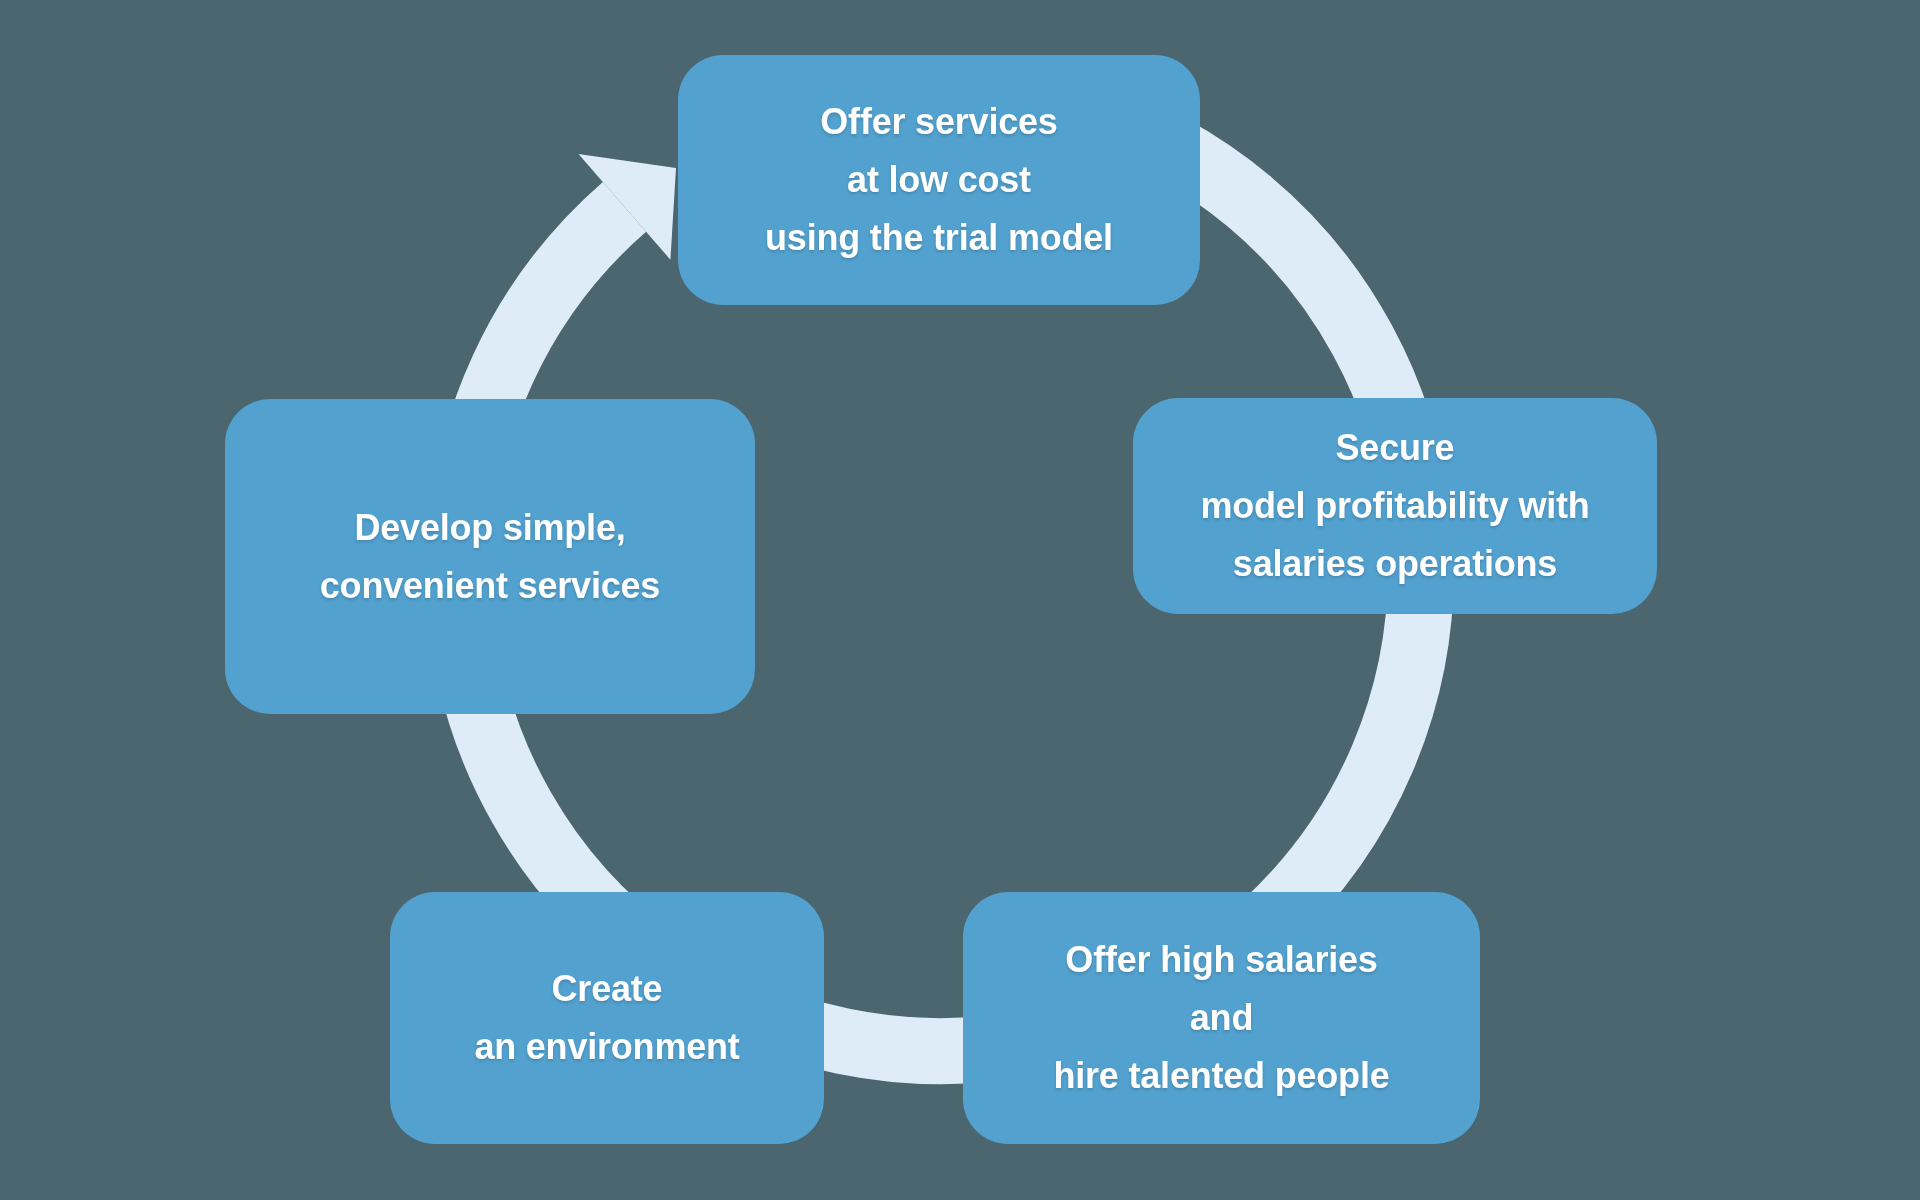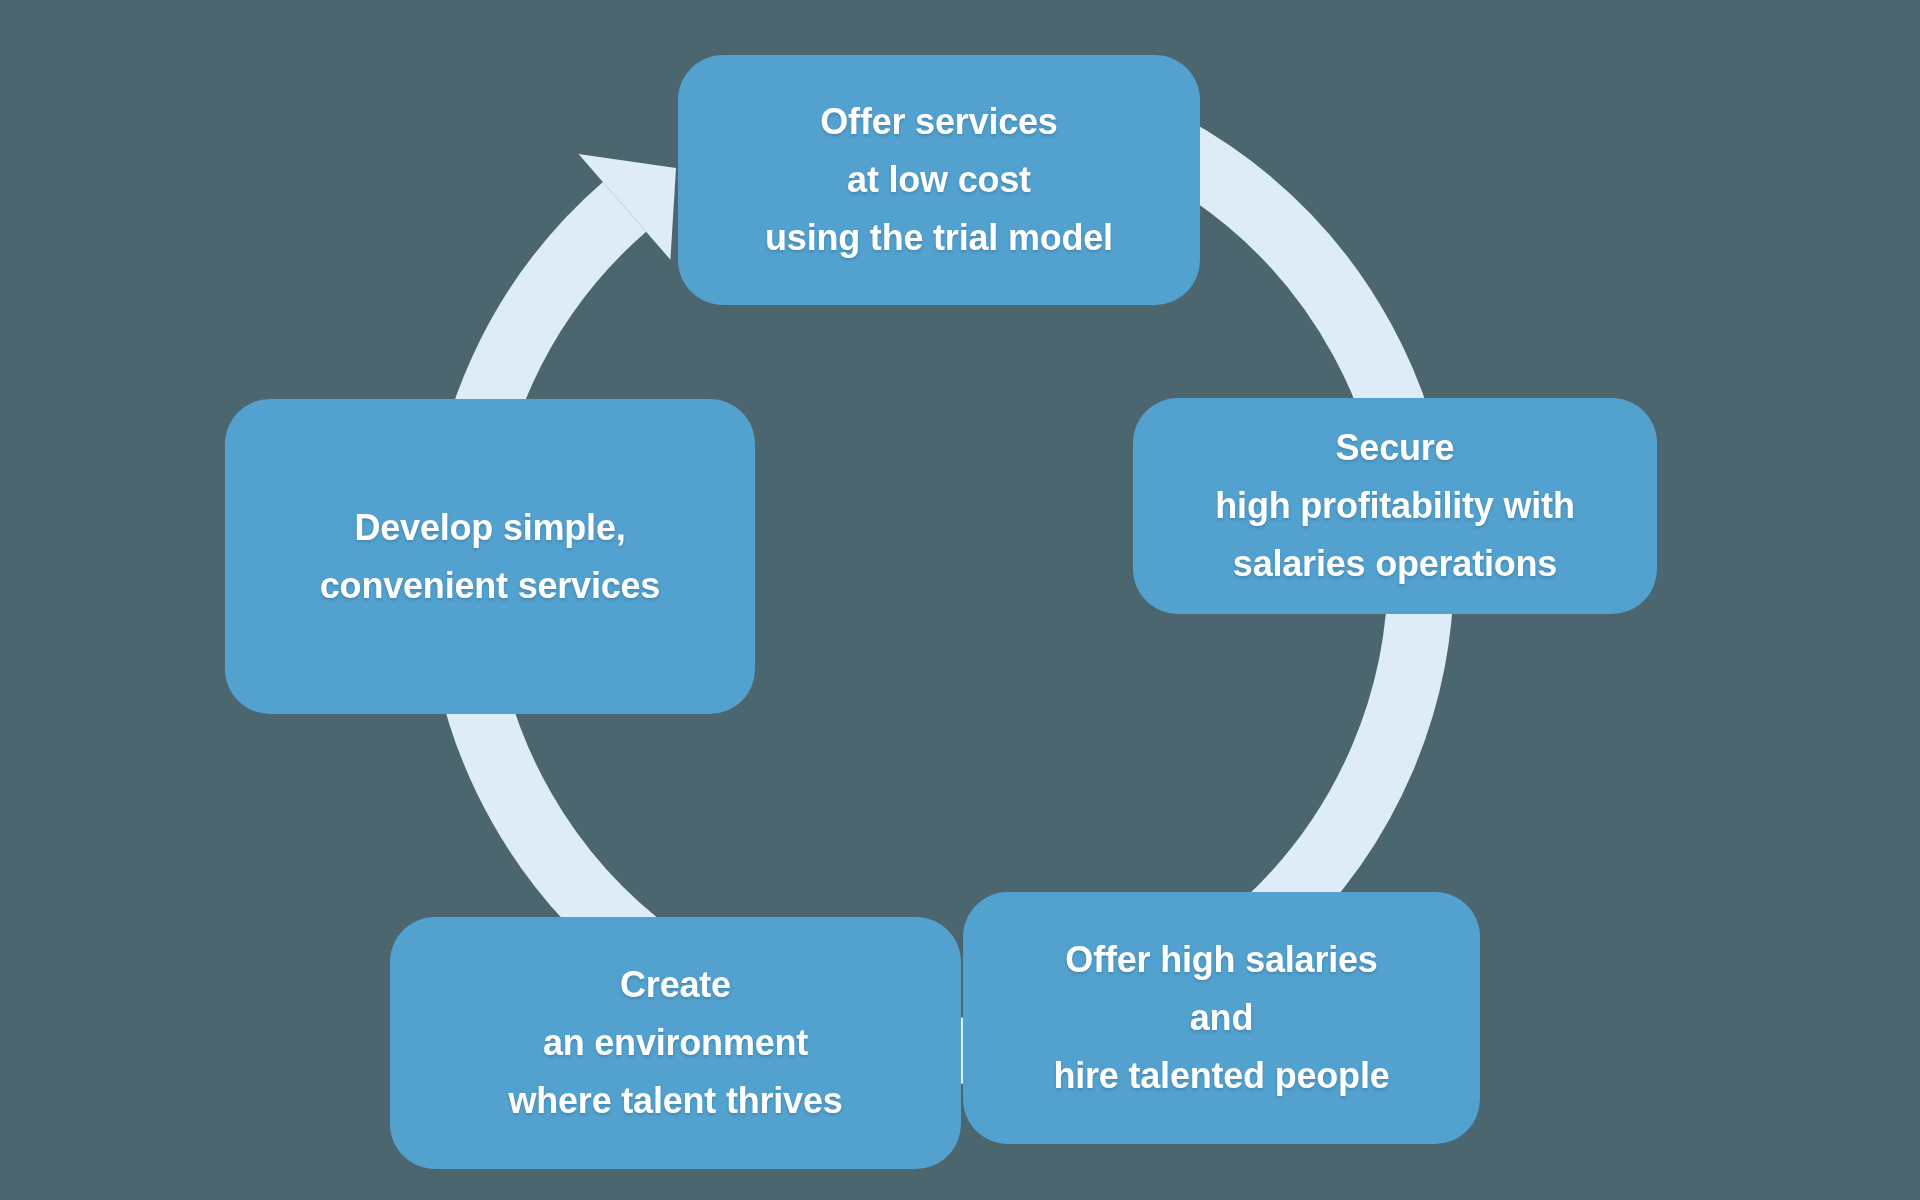--- a/index.html
+++ b/index.html
@@ -49,55 +49,54 @@
     line-height: 58px;
     letter-spacing: -0.2px;
     text-shadow: 0 2px 3px rgba(25, 55, 75, 0.22);
   }
   .box .line {
     white-space: nowrap;
   }
   .box-top          { left: 678px;  top: 55px;  width: 522px; height: 250px; }
   .box-right        { left: 1133px; top: 398px; width: 524px; height: 216px; }
   .box-bottom-right { left: 963px;  top: 892px; width: 517px; height: 252px; }
-  .box-bottom-left  { left: 390px;  top: 892px; width: 571px; height: 252px; margin-top: 25px; }
+  .box-bottom-left  { left: 390px;  top: 892px; width: 434px; height: 252px; }
   .box-left         { left: 225px;  top: 399px; width: 530px; height: 315px; }
 </style>
 </head>
 <body>
 
 <div class="stage">
 
   <svg class="ring-svg" viewBox="0 0 1920 1200" aria-hidden="true">
     <path class="ring-arc" d="M 1023.5 96.3 A 481 481 0 1 1 624.5 206.8" stroke-width="66" stroke-linecap="butt"></path>
     <polygon class="arrow-head" points="578.5,154 676,168 670.4,259.7"></polygon>
   </svg>
 
   <div class="box box-top">
     <div class="line">Offer services</div>
     <div class="line">at low cost</div>
     <div class="line">using the trial model</div>
   </div>
 
   <div class="box box-right">
     <div class="line">Secure</div>
-    <div class="line">high profitability with</div>
+    <div class="line">model profitability with</div>
     <div class="line">salaries operations</div>
   </div>
 
   <div class="box box-bottom-right">
     <div class="line">Offer high salaries</div>
     <div class="line">and</div>
     <div class="line">hire talented people</div>
   </div>
 
   <div class="box box-bottom-left">
     <div class="line">Create</div>
     <div class="line">an environment</div>
-    <div class="line">where talent thrives</div>
   </div>
 
   <div class="box box-left">
     <div class="line">Develop simple,</div>
     <div class="line">convenient services</div>
   </div>
 
 </div>
 
 </body></html>

